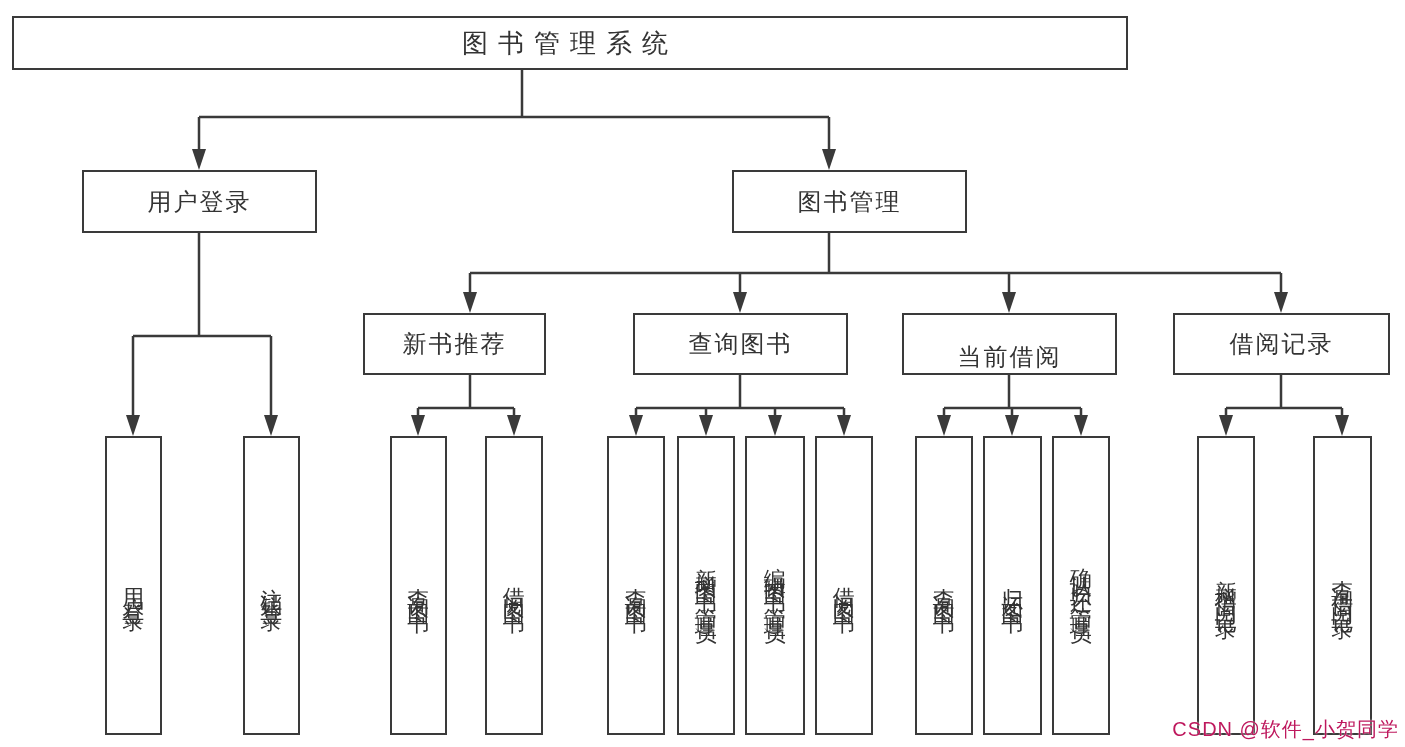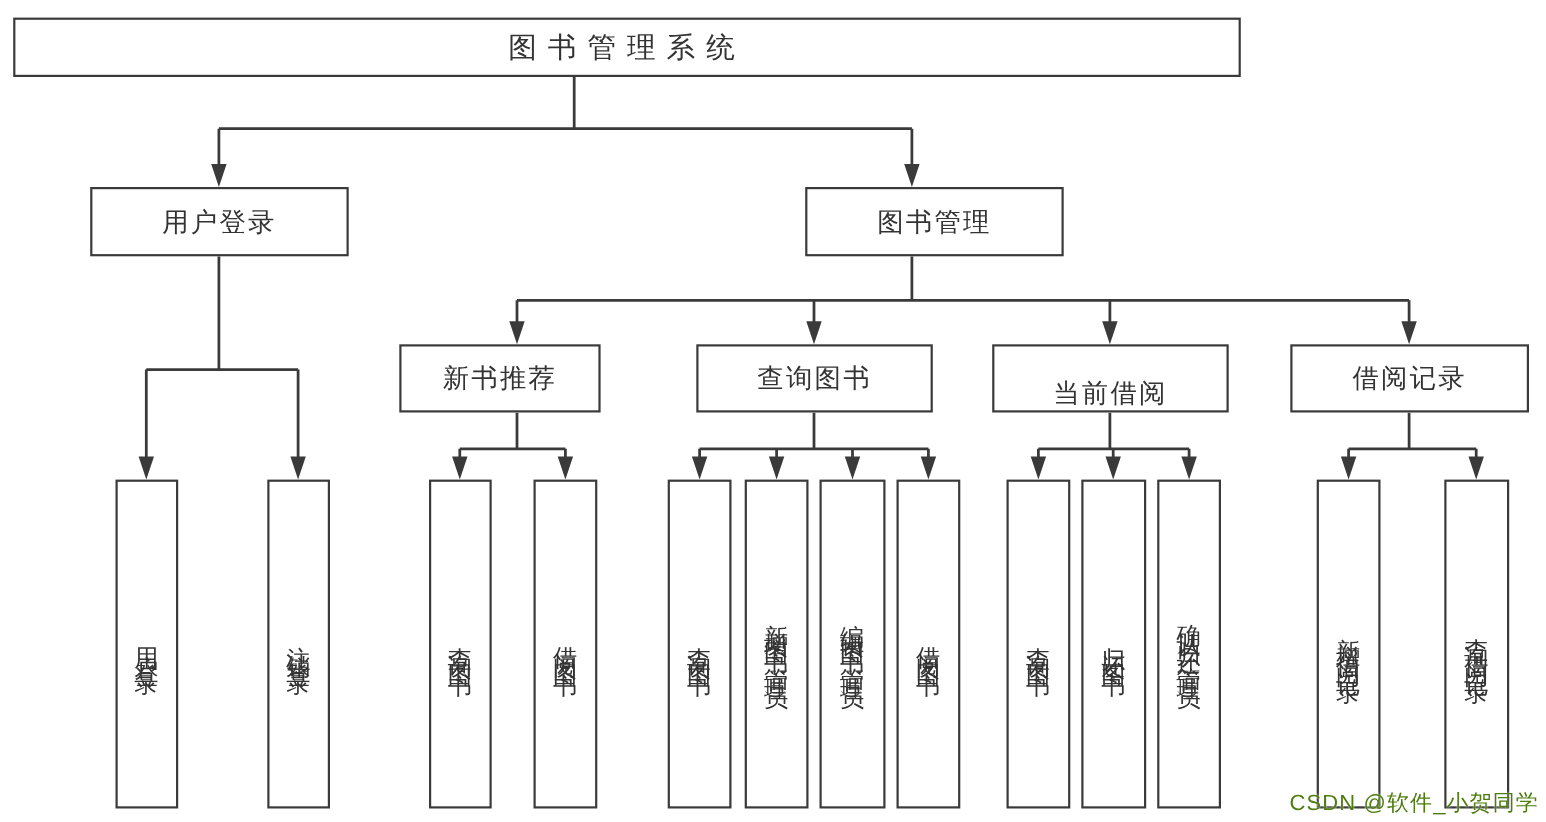--- a/index.html
+++ b/index.html
@@ -30,21 +30,21 @@
     letter-spacing:8px;
     line-height:1.15;
     white-space:nowrap;
   }
   #watermark {
     position:absolute;
     top:716px;
     right:6px;
     font-size:20px;
     letter-spacing:1px;
-    color:#4d7c0f;
+    color:#be185d;
     text-shadow:0 0 2px #ffffff;
     white-space:nowrap;
   }
 </style>
 </head>
 <body>
 
 <div id="stage">
 
   <svg id="wires" width="1405" height="747" viewBox="0 0 1405 747" fill="none" stroke="#3a3a3a" stroke-width="2.5">

